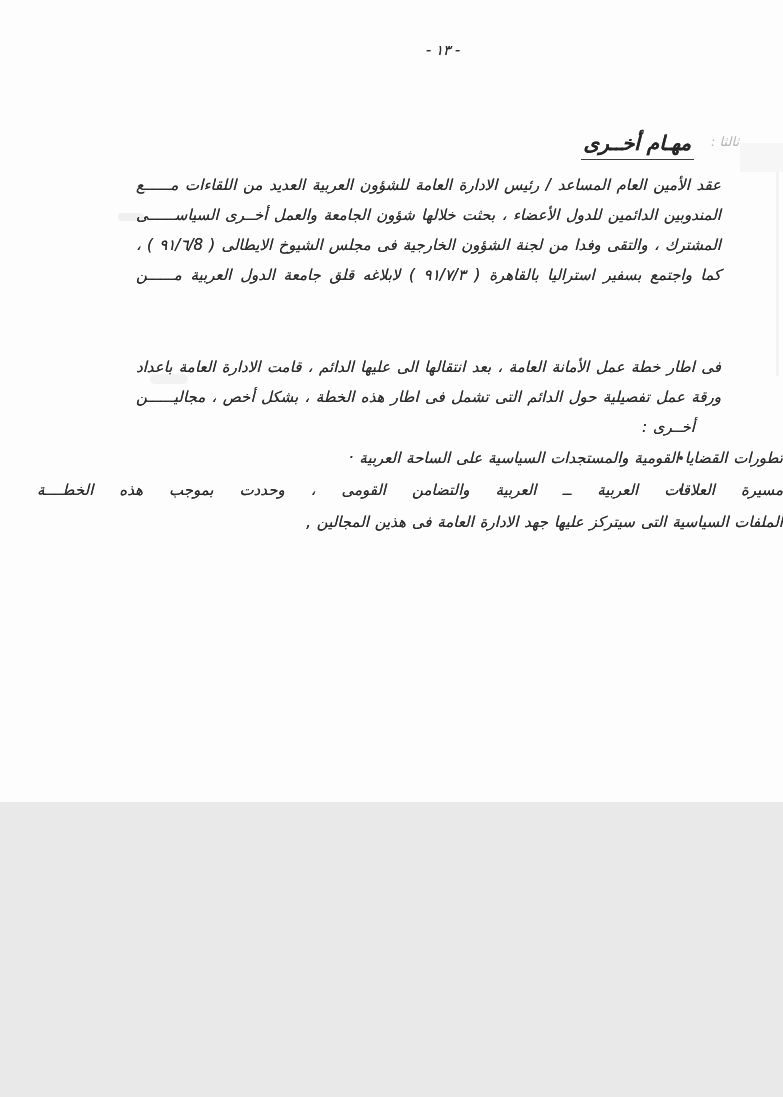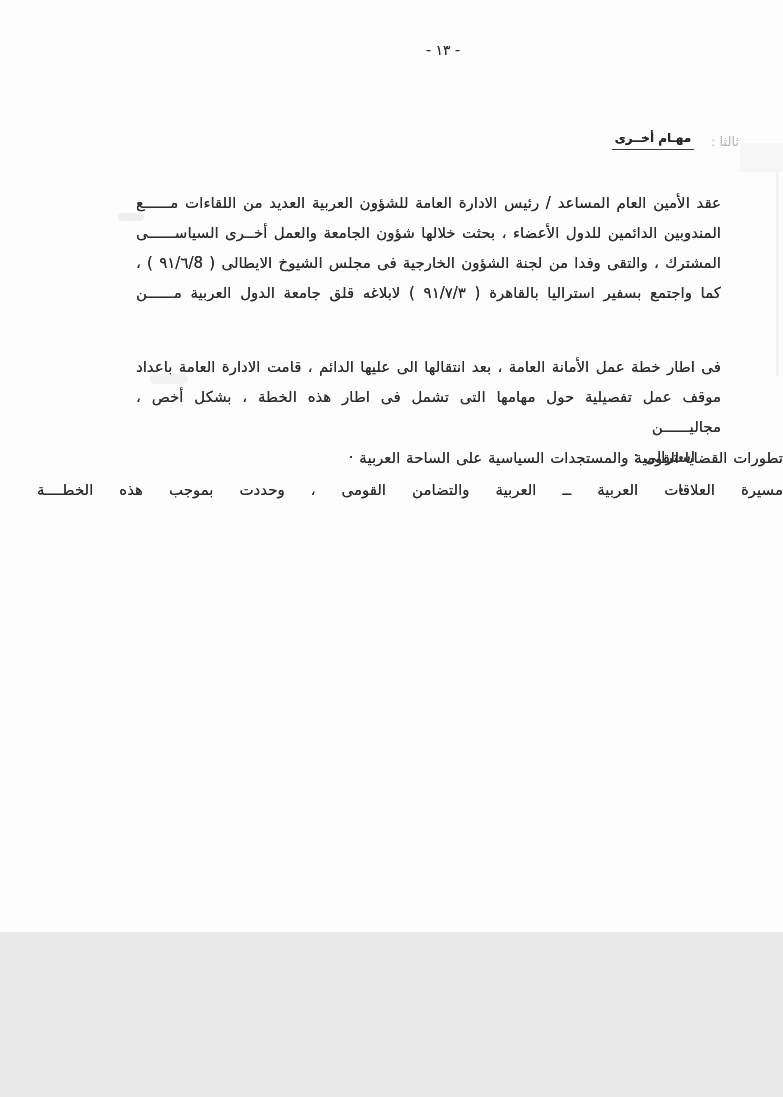--- a/index.html
+++ b/index.html
@@ -3,27 +3,28 @@
 <meta charset="utf-8">
 <style>
   html, body {
     margin: 0;
     padding: 0;
     background: #e9e9e9;
   }
   .page {
     position: relative;
     width: 783px;
-    height: 932px;
+    height: 802px;
     margin: 0 auto;
     background: #fdfdfd;
     overflow: hidden;
     font-family: "DejaVu Sans", sans-serif;
     color: #2d2d2d;
     direction: rtl;
+    font-style: italic;
   }
   
   .page-number {
     position: absolute;
     top: 42px;
     left: 385px;
     width: 116px;
     text-align: center;
     font-size: 14px;
     letter-spacing: 3px;
@@ -42,21 +43,21 @@
     direction: rtl;
   }
   .section-marker {
     font-size: 13px;
     color: #b3b3b3;
     letter-spacing: 1px;
     padding-top: 3px;
     filter: blur(0.3px);
   }
   .section-heading {
-    font-size: 12px;
+    font-size: 20px;
     font-weight: bold;
     color: #262626;
     padding: 0 3px 4px 3px;
     border-bottom: 1.6px solid #3c3c3c;
     text-shadow: 0 0 0.4px #4a4a4a;
     letter-spacing: 0.5px;
   }
   
   .column {
     position: absolute;
@@ -69,21 +70,21 @@
     white-space: nowrap;
     text-shadow: 0 0 0.4px #4a4a4a;
     word-spacing: 1px;
   }
   .fill {
     white-space: normal;
     text-align: justify;
     text-align-last: justify;
   }
   .right { text-align: right; }
-  .para1 { top: 188px; }
+  .para1 { top: 170px; }
   .para2 { top: 352px; }
   .p2-last { padding-left: 0; padding-right: 26px; }
   
   .bullet-row {
     position: absolute;
     left: 0;
     right: 0;
   }
   .b1 { top: 443px; }
   .b2 { top: 475px; margin-left: 37px; }
@@ -135,27 +136,30 @@
 
   <div class="column para1">
     <div class="line fill">عقد الأمين العام المساعد / رئيس الادارة العامة للشؤون العربية العديد من اللقاءات مــــــع</div>
     <div class="line fill">المندوبين الدائمين للدول الأعضاء ، بحثت خلالها شؤون الجامعة والعمل أخــرى السياســــــى</div>
     <div class="line fill">المشترك ، والتقى وفدا من لجنة الشؤون الخارجية فى مجلس الشيوخ الايطالى ( ٩١/٦/8 ) ،</div>
     <div class="line fill">كما واجتمع بسفير استراليا بالقاهرة ( ٩١/٧/٣ ) لابلاغه قلق جامعة الدول العربية مــــــن</div>
   </div>
 
   <div class="column para2">
     <div class="line fill">فى اطار خطة عمل الأمانة العامة ، بعد انتقالها الى عليها الدائم ، قامت الادارة العامة باعداد</div>
-    <div class="line fill">موقف عمل تفصيلية حول مهامها التى تشمل فى اطار هذه الخطة ، بشكل أخص ، مجاليــــــن</div>
-    <div class="line right p2-last">استرالى :</div>
+    <div class="line fill">ورقة عمل تفصيلية حول الدائم التى تشمل فى اطار هذه الخطة ، بشكل أخص ، مجاليــــــن</div>
+    <div class="line right p2-last">أخــرى :</div>
   </div>
 
   <div class="column bullet-row b1">
     <span class="bullet-dot"></span>
     <div class="line right">تطورات القضايا القومية والمستجدات السياسية على الساحة العربية ·</div>
   </div>
 
   <div class="column bullet-row b2">
     <span class="bullet-dot"></span>
     <div class="line fill">مسيرة العلاقات العربية ــ العربية والتضامن القومى ، وحددت بموجب هذه الخطــــة</div>
   </div>
+  <div class="column bullet-row b2cont">
+    <div class="line right">الملفات السياسية التى سيتركز عليها جهد الادارة العامة فى هذين المجالين ,</div>
+  </div>
 
 </div>
 
 </body></html>

